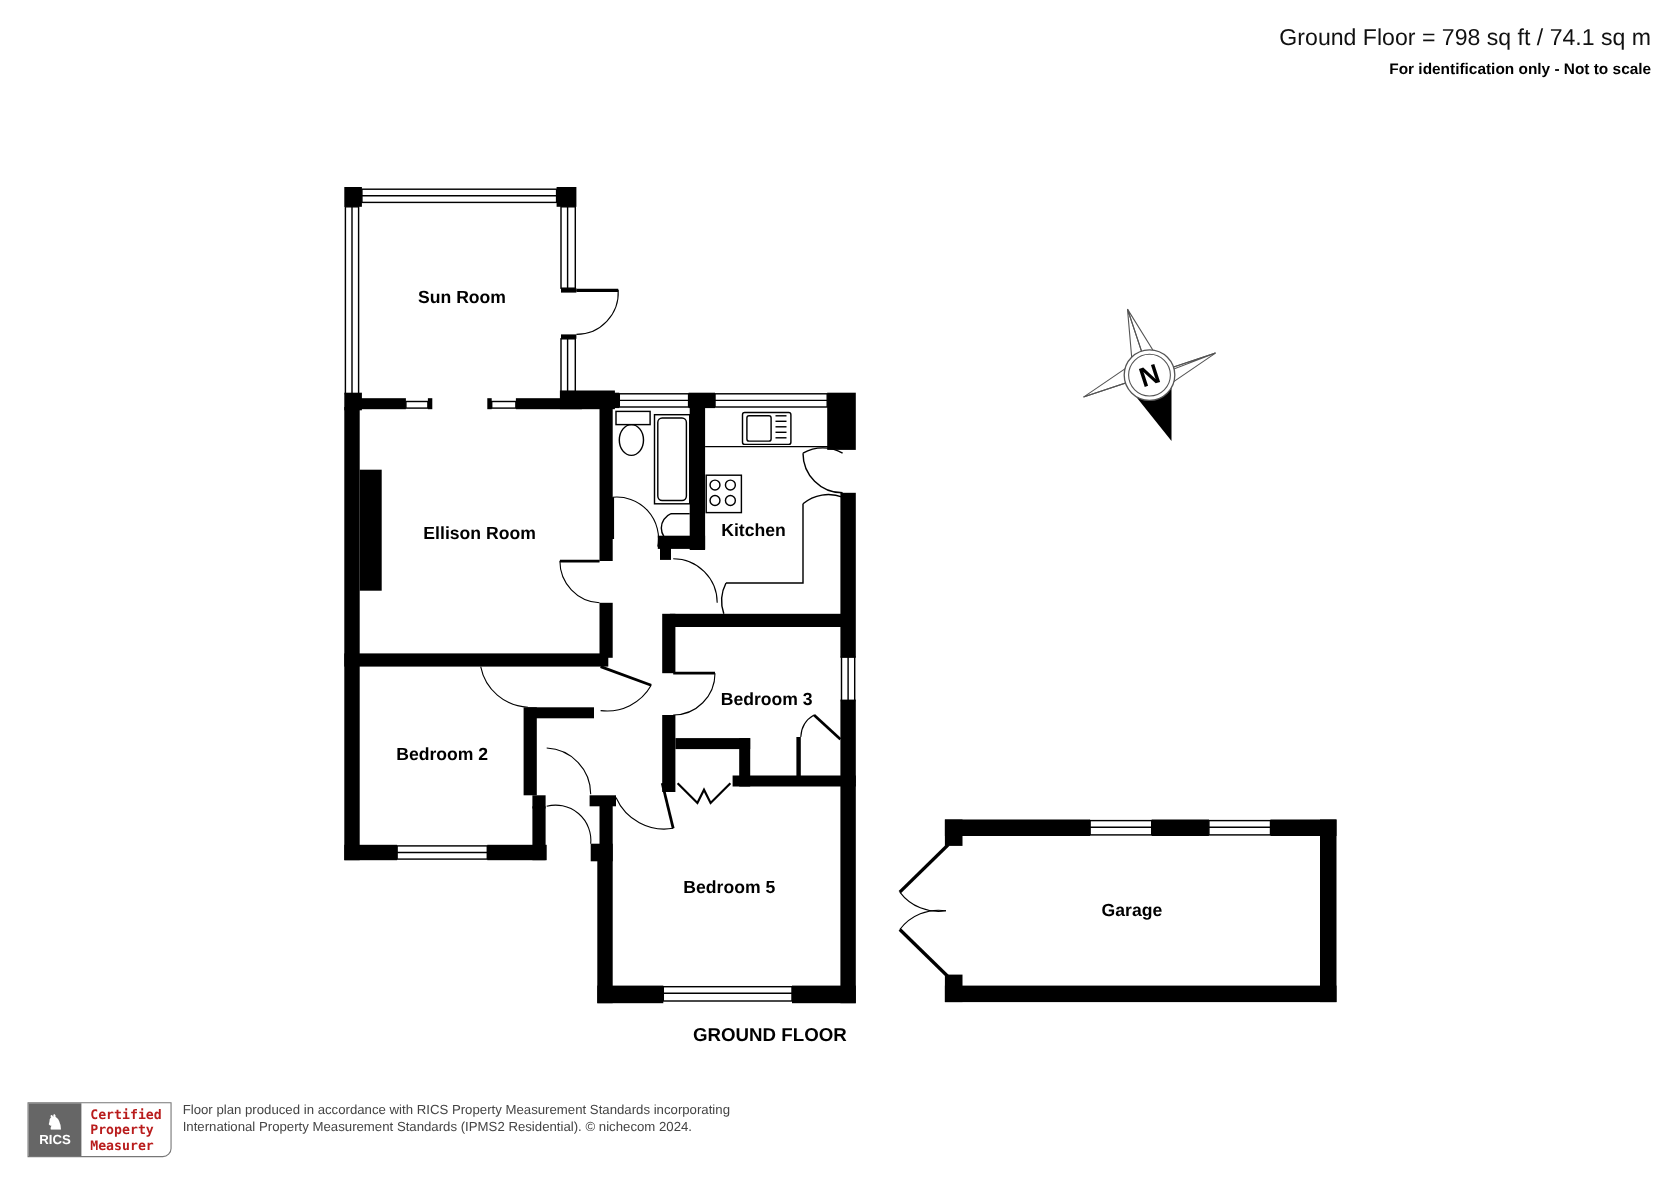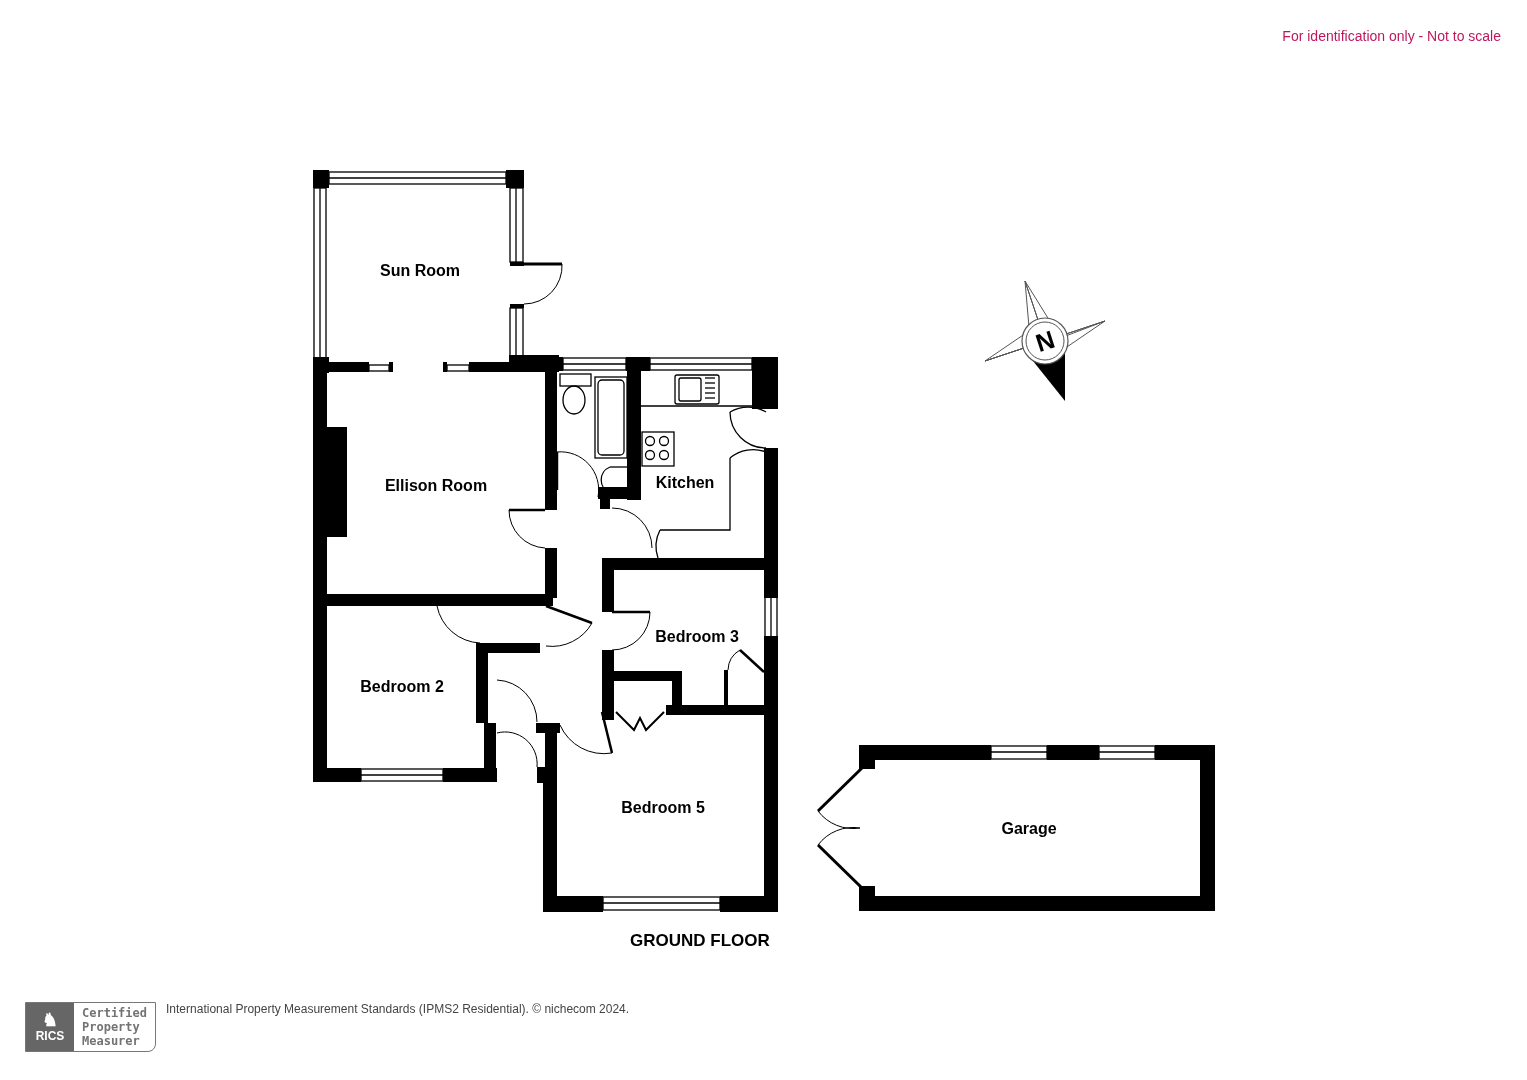--- a/index.html
+++ b/index.html
@@ -1,33 +1,34 @@
 <!DOCTYPE html>
 <html><head>
 <meta charset="utf-8">
 <style>
   html, body { margin:0; padding:0; background:#ffffff; }
   body { width:1527px; height:1080px; position:relative; overflow:hidden; font-family:"Liberation Sans", sans-serif; color:#000; }
   .areas { position:absolute; right:26px; top:22px; text-align:right; }
   .areas .line { font-size:21px; line-height:26px; color:#111; }
-  .areas .note { font-size:14px; margin-top:6px; color:#be185d; }
+  .areas .note { font-size:14px; margin-top:6px; color:#000000;font-weight:bold; }
   svg.plan { position:absolute; left:0; top:0; }
   .room-label { position:absolute; font-weight:bold; font-size:16px; white-space:nowrap; transform:translate(-50%,-50%); }
   .floor-title { position:absolute; left:630px; top:931px; font-weight:bold; font-size:17px; }
   .footer { position:absolute; left:25px; top:1002px; display:flex; align-items:flex-start; }
   .badge { display:flex; border:1.5px solid #777; border-radius:0 0 8px 0; height:48px; }
   .badge-logo { width:48px; background:#666; color:#fff; display:flex; flex-direction:column; align-items:center; justify-content:center; font-weight:bold; font-size:12px; }
   .badge-logo .lion { font-size:18px; line-height:18px; }
-  .badge-text { padding:3px 8px 2px 8px; font-family:"DejaVu Sans Mono", monospace; font-weight:bold; font-size:12px; line-height:14px; color:#737373; }
+  .badge-text { padding:3px 8px 2px 8px; font-family:"DejaVu Sans Mono", monospace; font-weight:bold; font-size:12px; line-height:14px; color:#b91c1c; }
   .footer-text { margin-left:10px; font-size:12px; line-height:15px; color:#444; }
 </style>
 </head>
 <body>
 
 <div class="areas">
+  <div class="line">Ground Floor = 798 sq ft / 74.1 sq m</div>
   <div class="note">For identification only - Not to scale</div>
 </div>
 
 <svg class="plan" width="1527" height="1080" viewBox="0 0 1527 1080">
   <g fill="#000" stroke="none">
 
     <rect x="313" y="170" width="16" height="18"></rect>
     <rect x="506" y="170" width="18" height="18"></rect>
 
     <rect x="510" y="262" width="14" height="4"></rect>
@@ -223,15 +224,16 @@
       <span class="lion">♞</span>
       <span>RICS</span>
     </div>
     <div class="badge-text">
       <div>Certified</div>
       <div>Property</div>
       <div>Measurer</div>
     </div>
   </div>
   <div class="footer-text">
+    <div>Floor plan produced in accordance with RICS Property Measurement Standards incorporating</div>
     <div>International Property Measurement Standards (IPMS2 Residential).   © nichecom 2024.</div>
   </div>
 </div>
 
 </body></html>

